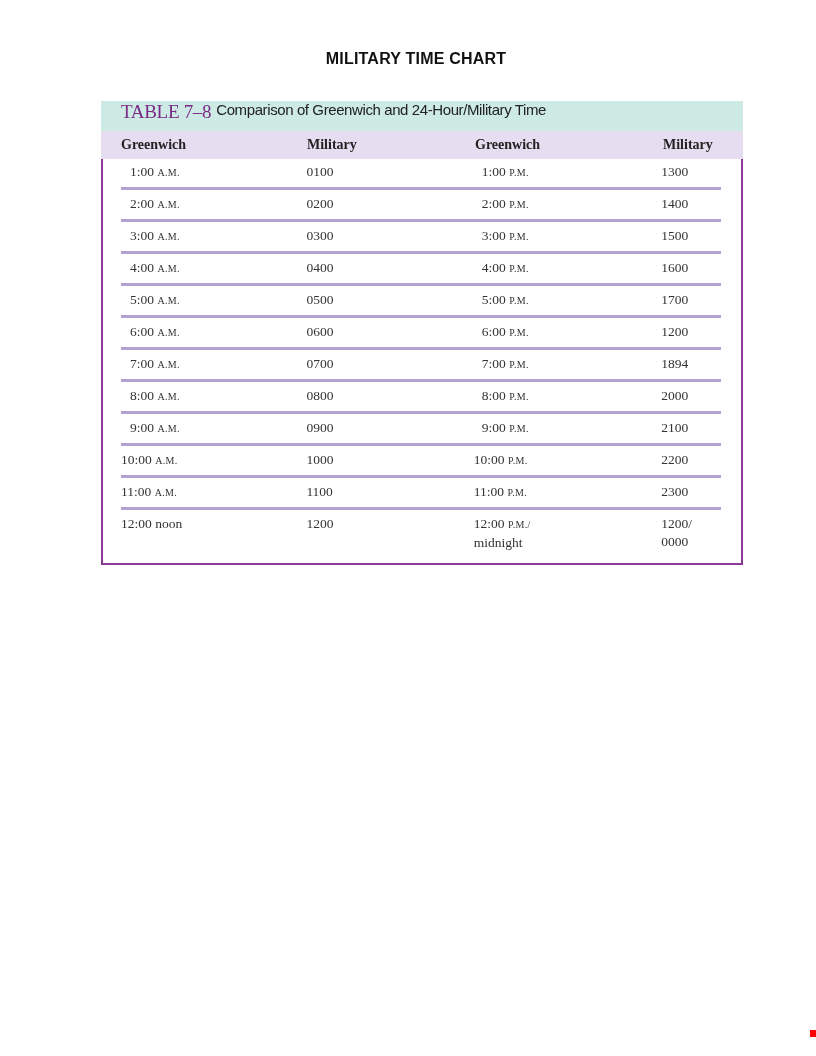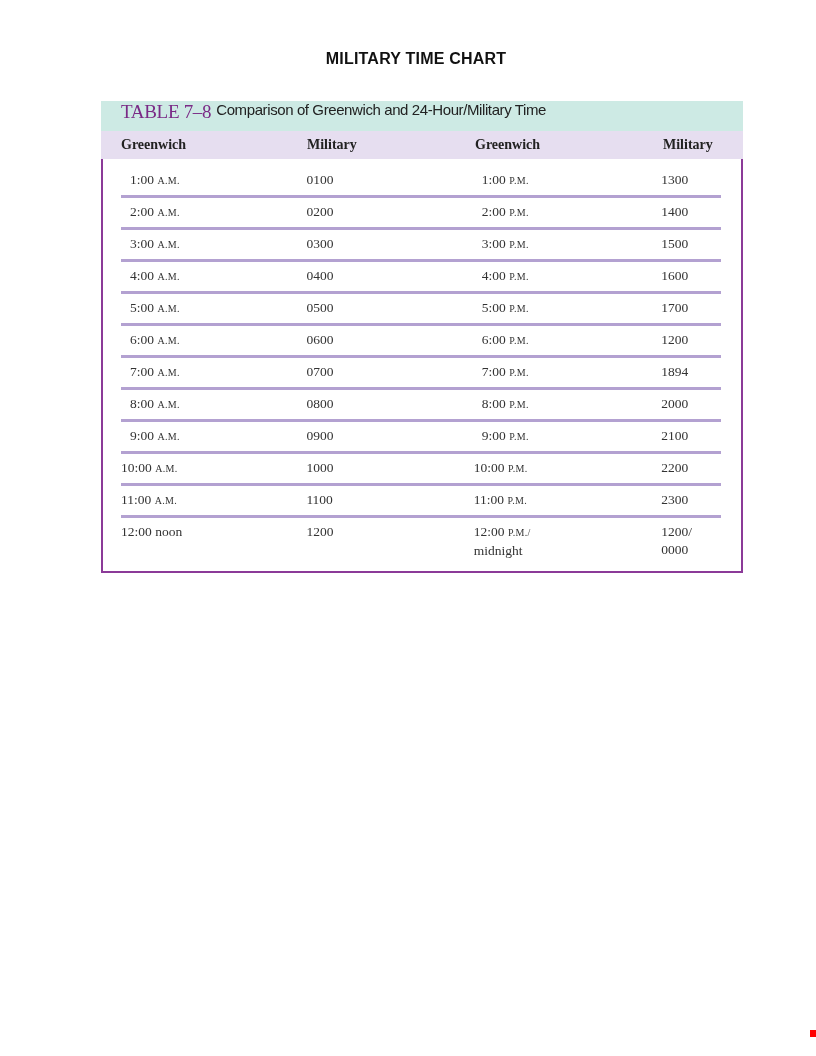--- a/index.html
+++ b/index.html
@@ -34,21 +34,21 @@
     }
     .body {
       border-left: 2px solid #8b3a98; border-right: 2px solid #8b3a98;
       border-bottom: 2px solid #8b3a98; padding: 0 20px 6px 18px; box-sizing: border-box;
     }
     .row {
       display: flex; align-items: flex-start; font-size: 13.5px; color: #333;
       border-top: 3px solid #b3a1d1; padding: 5px 0 5px 0; min-height: 18px;
       line-height: 18px;
     }
-    .row:first-child { border-top: none; padding-top: 12px; }
+    .row:first-child { border-top: none; padding-top: 4px; }
     .row .sc { font-size: 10px; letter-spacing: 0.3px; }
     .c1 { width: 186px; padding-left: 9px; box-sizing: border-box; }
     .c2 { width: 168px; }
     .c3 { width: 188px; }
     .c4 { width: 60px; }
     .c1.two, .c3.two { padding-left: 0; }
     .head-row .h1 { width: 206px; padding-left: 20px; box-sizing: border-box; }
     .head-row .h2 { width: 168px; }
     .head-row .h3 { width: 188px; }
     .head-row .h4 { width: 80px; }

